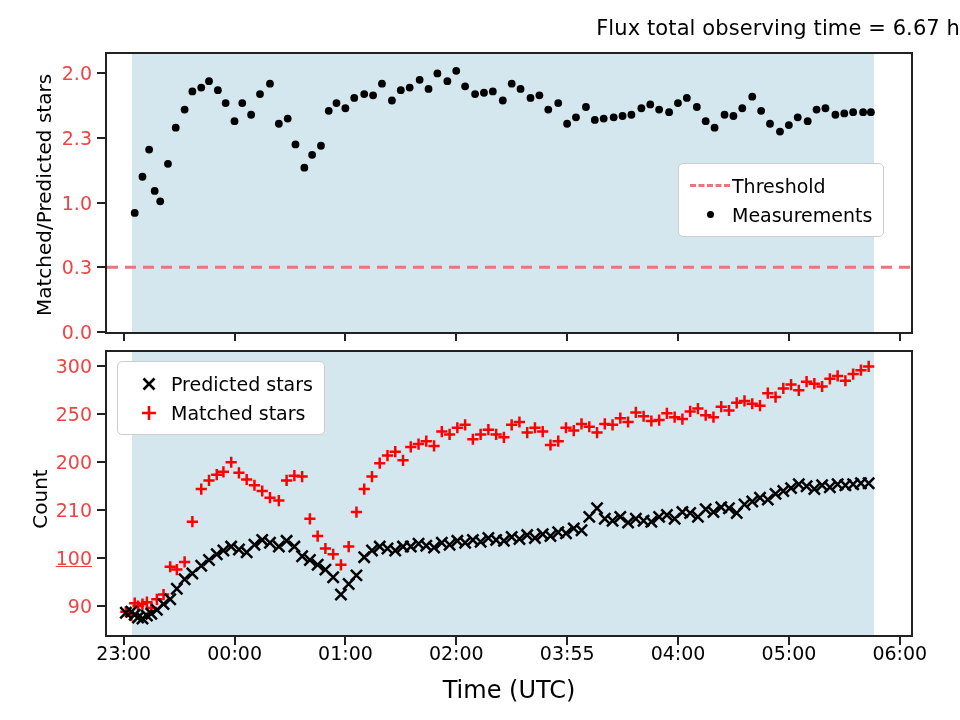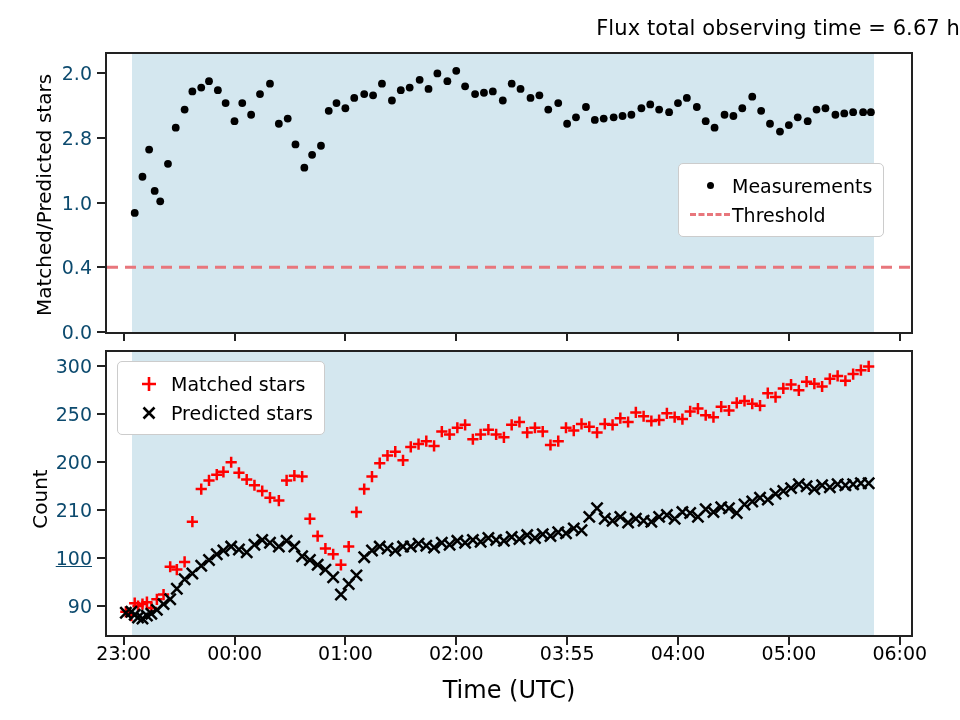--- a/index.html
+++ b/index.html
@@ -55,21 +55,21 @@
     left: 0;
     top: 0;
     overflow: visible;
   }
   
   .ytick {
     position: absolute;
     right: 0;
     text-align: right;
     font-size: 19px;
-    color: #0c4a6e;
+    color: #ef4444;
     transform: translateY(-50%);
     white-space: nowrap;
   }
   .ytick-col {
     position: absolute;
     width: 92px;
     left: 0;
   }
   #yticks-top    { top: 52px;  height: 282px; }
   #yticks-bottom { top: 350px; height: 287px; }
@@ -255,39 +255,39 @@
           <circle cx="737.278620689655" cy="59.43627906976744" r="3.9" fill="#000000"></circle>
           <circle cx="746.1481379310341" cy="58.144186046511635" r="3.9" fill="#000000"></circle>
           <circle cx="756.1263448275862" cy="58.144186046511635" r="3.9" fill="#000000"></circle>
           <circle cx="763.8871724137928" cy="58.144186046511635" r="3.9" fill="#000000"></circle>
         </svg>
     </div>
   </div>
 
   <div class="ytick-col" id="yticks-top" style="height: 282px;">
       <div class="ytick" style="top: 279.9px; width: 88px;">0.0</div>
-      <div class="ytick" style="top: 215.295px; width: 88px;">0.4</div>
+      <div class="ytick" style="top: 215.295px; width: 88px;">0.3</div>
       <div class="ytick" style="top: 150.691px; width: 88px;">1.0</div>
-      <div class="ytick" style="top: 86.086px; width: 88px;">2.8</div>
+      <div class="ytick" style="top: 86.086px; width: 88px;">2.3</div>
       <div class="ytick" style="top: 21.4814px; width: 88px;">2.0</div>
     </div>
   <div id="ylabel-top" class="ylabel">Matched/Predicted stars</div>
 
   <div class="legend" id="legend-top">
+    <div class="legend-row">
+      <span class="legend-key">
+          <span class="dash-key"></span>
+        </span>
+      <span class="legend-label">Threshold</span>
+    </div>
     <div class="legend-row">
       <span class="legend-key">
           <span class="dot-key"></span>
         </span>
       <span class="legend-label">Measurements</span>
-    </div>
-    <div class="legend-row">
-      <span class="legend-key">
-          <span class="dash-key"></span>
-        </span>
-      <span class="legend-label">Threshold</span>
     </div>
   </div>
 
   <div class="axes" id="axes-bottom">
     <div class="shade" id="shade-bottom" style="left: 25.4999px; width: 741.713px;"></div>
     <div class="plotarea">
       <svg class="layer" id="svg-bottom" width="804" height="283">
           <path d="M18.84772413793083 254.19254237288138 V265.3925423728814 M13.24772413793083 259.79254237288137 H24.447724137930827" stroke="#ff0000" stroke-width="2.5" fill="none"></path>
           <path d="M24.391172413792976 258.0271186440678 V269.22711864406784 M18.791172413792978 263.6271186440678 H29.991172413792974" stroke="#ff0000" stroke-width="2.5" fill="none"></path>
           <path d="M27.717241379310344 245.56474576271188 V256.76474576271187 M22.117241379310343 251.16474576271187 H33.317241379310346" stroke="#ff0000" stroke-width="2.5" fill="none"></path>
@@ -499,32 +499,32 @@
       <div class="ytick" style="top: 112.344px; width: 88px; text-align: right;">200</div>
       <div class="ytick" style="top: 64.4119px; width: 88px;">250</div>
       <div class="ytick" style="top: 16.4797px; width: 88px;">300</div>
     </div>
   <div id="ylabel-bottom" class="ylabel">Count</div>
 
   <div class="legend" id="legend-bottom">
     <div class="legend-row">
       <span class="legend-key">
         <svg width="20" height="20" viewBox="0 0 20 20">
+            <path d="M4.5 4.5 L15.5 15.5 M15.5 4.5 L4.5 15.5" stroke="#000000" stroke-width="2.6" fill="none"></path>
+          </svg>
+      </span>
+      <span class="legend-label">Predicted stars</span>
+    </div>
+    <div class="legend-row">
+      <span class="legend-key">
+        <svg width="20" height="20" viewBox="0 0 20 20">
             <path d="M10 3 V17 M3 10 H17" stroke="#ff0000" stroke-width="2.6" fill="none"></path>
           </svg>
       </span>
       <span class="legend-label">Matched stars</span>
-    </div>
-    <div class="legend-row">
-      <span class="legend-key">
-        <svg width="20" height="20" viewBox="0 0 20 20">
-            <path d="M4.5 4.5 L15.5 15.5 M15.5 4.5 L4.5 15.5" stroke="#000000" stroke-width="2.6" fill="none"></path>
-          </svg>
-      </span>
-      <span class="legend-label">Predicted stars</span>
     </div>
   </div>
 
   <div id="xticks-holder"></div>
   <div class="xlabel">Time (UTC)</div>
 
 <div class="tickmark" style="top: 331.9px;"></div>
     <div class="tickmark" style="top: 267.295px;"></div>
     <div class="tickmark" style="top: 202.691px;"></div>
     <div class="tickmark" style="top: 138.086px;"></div>

